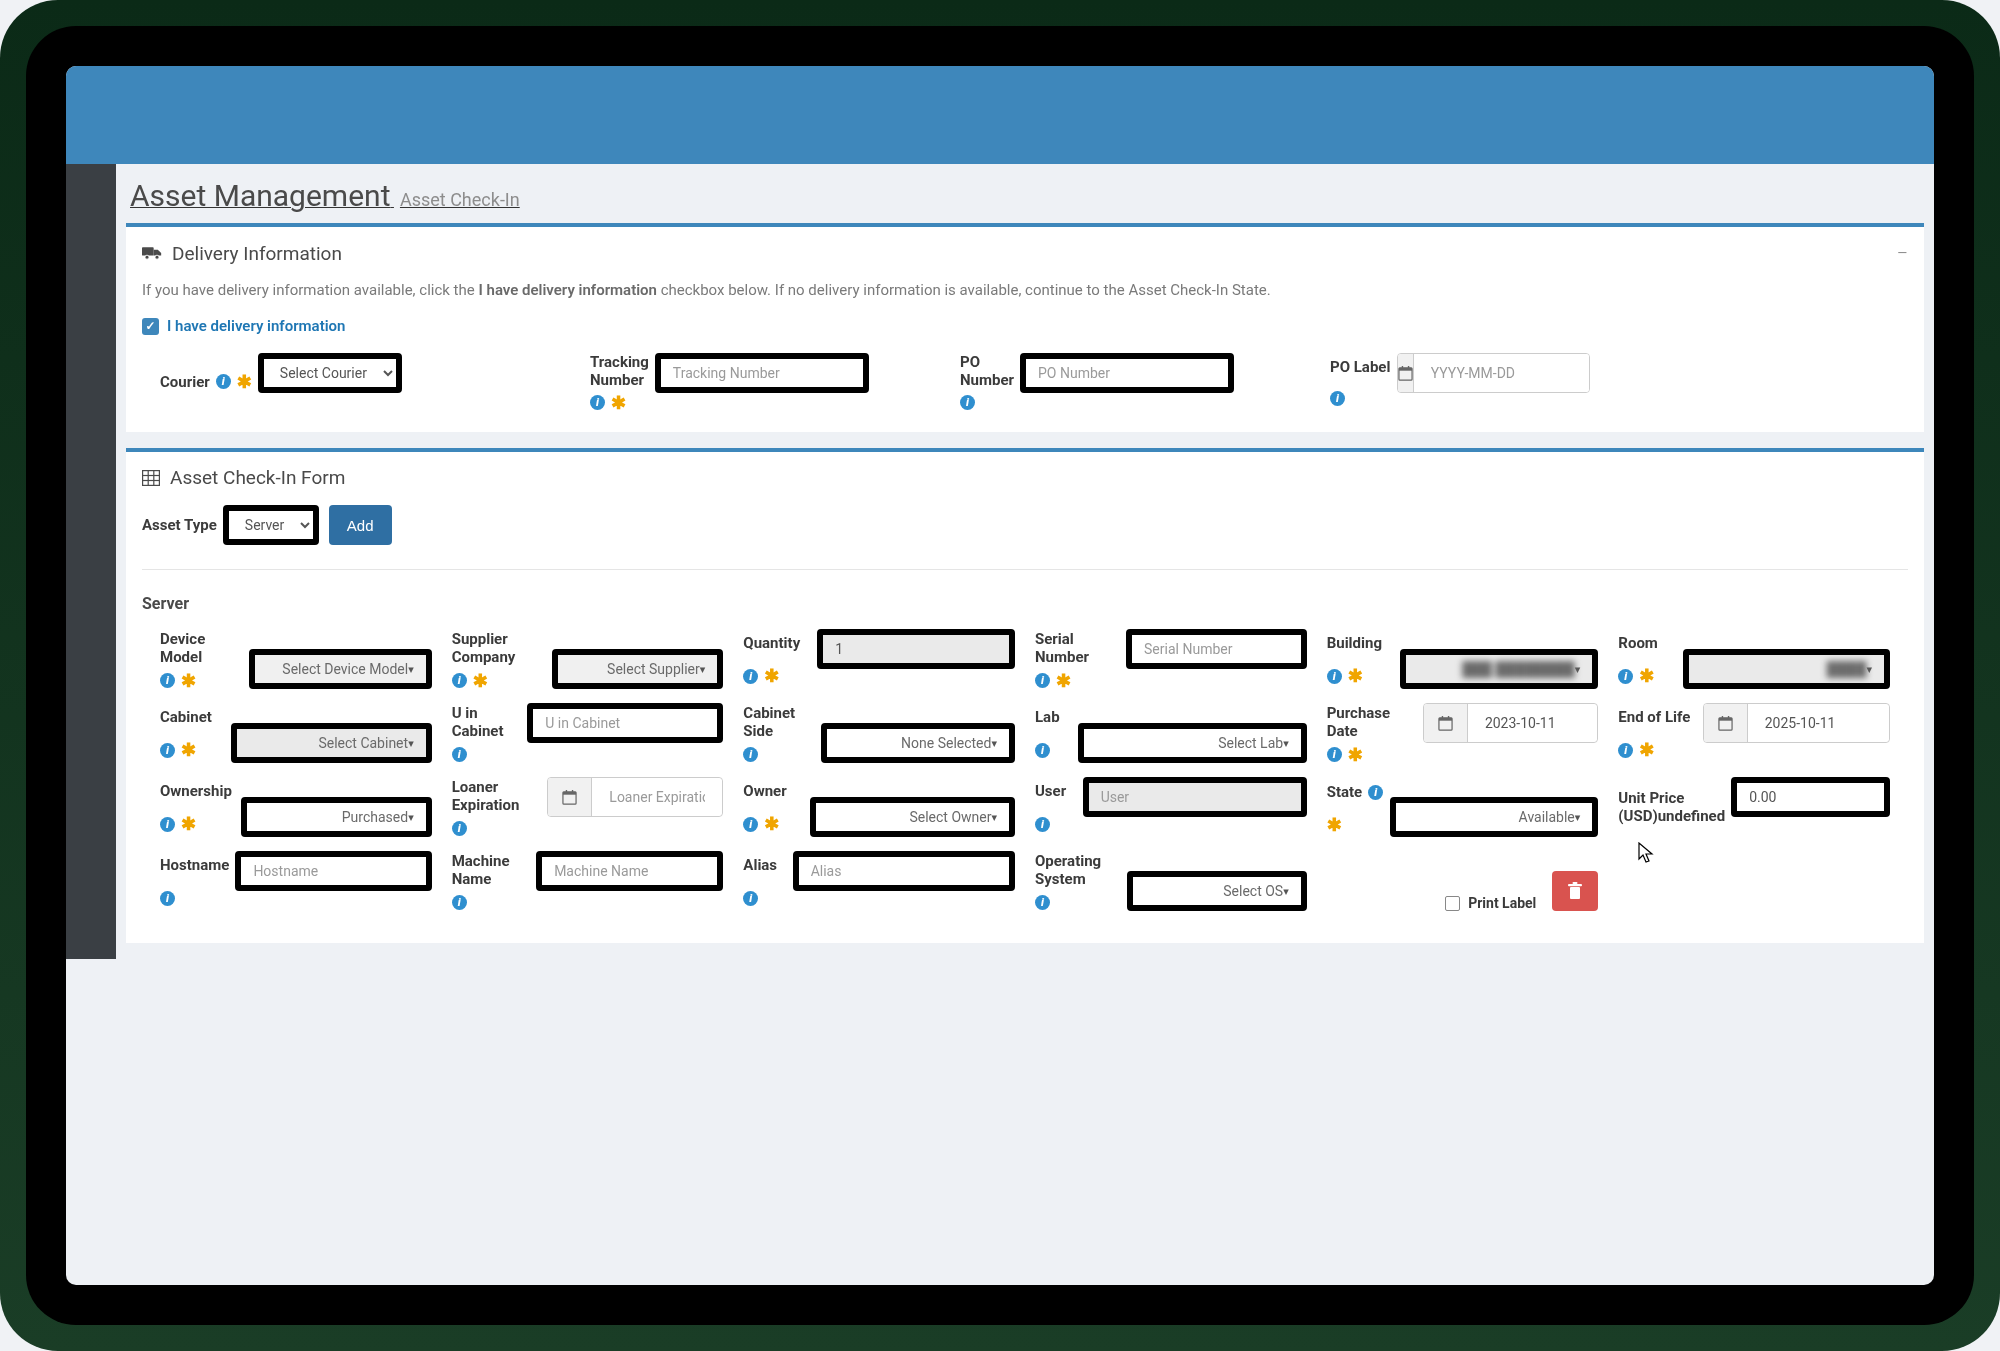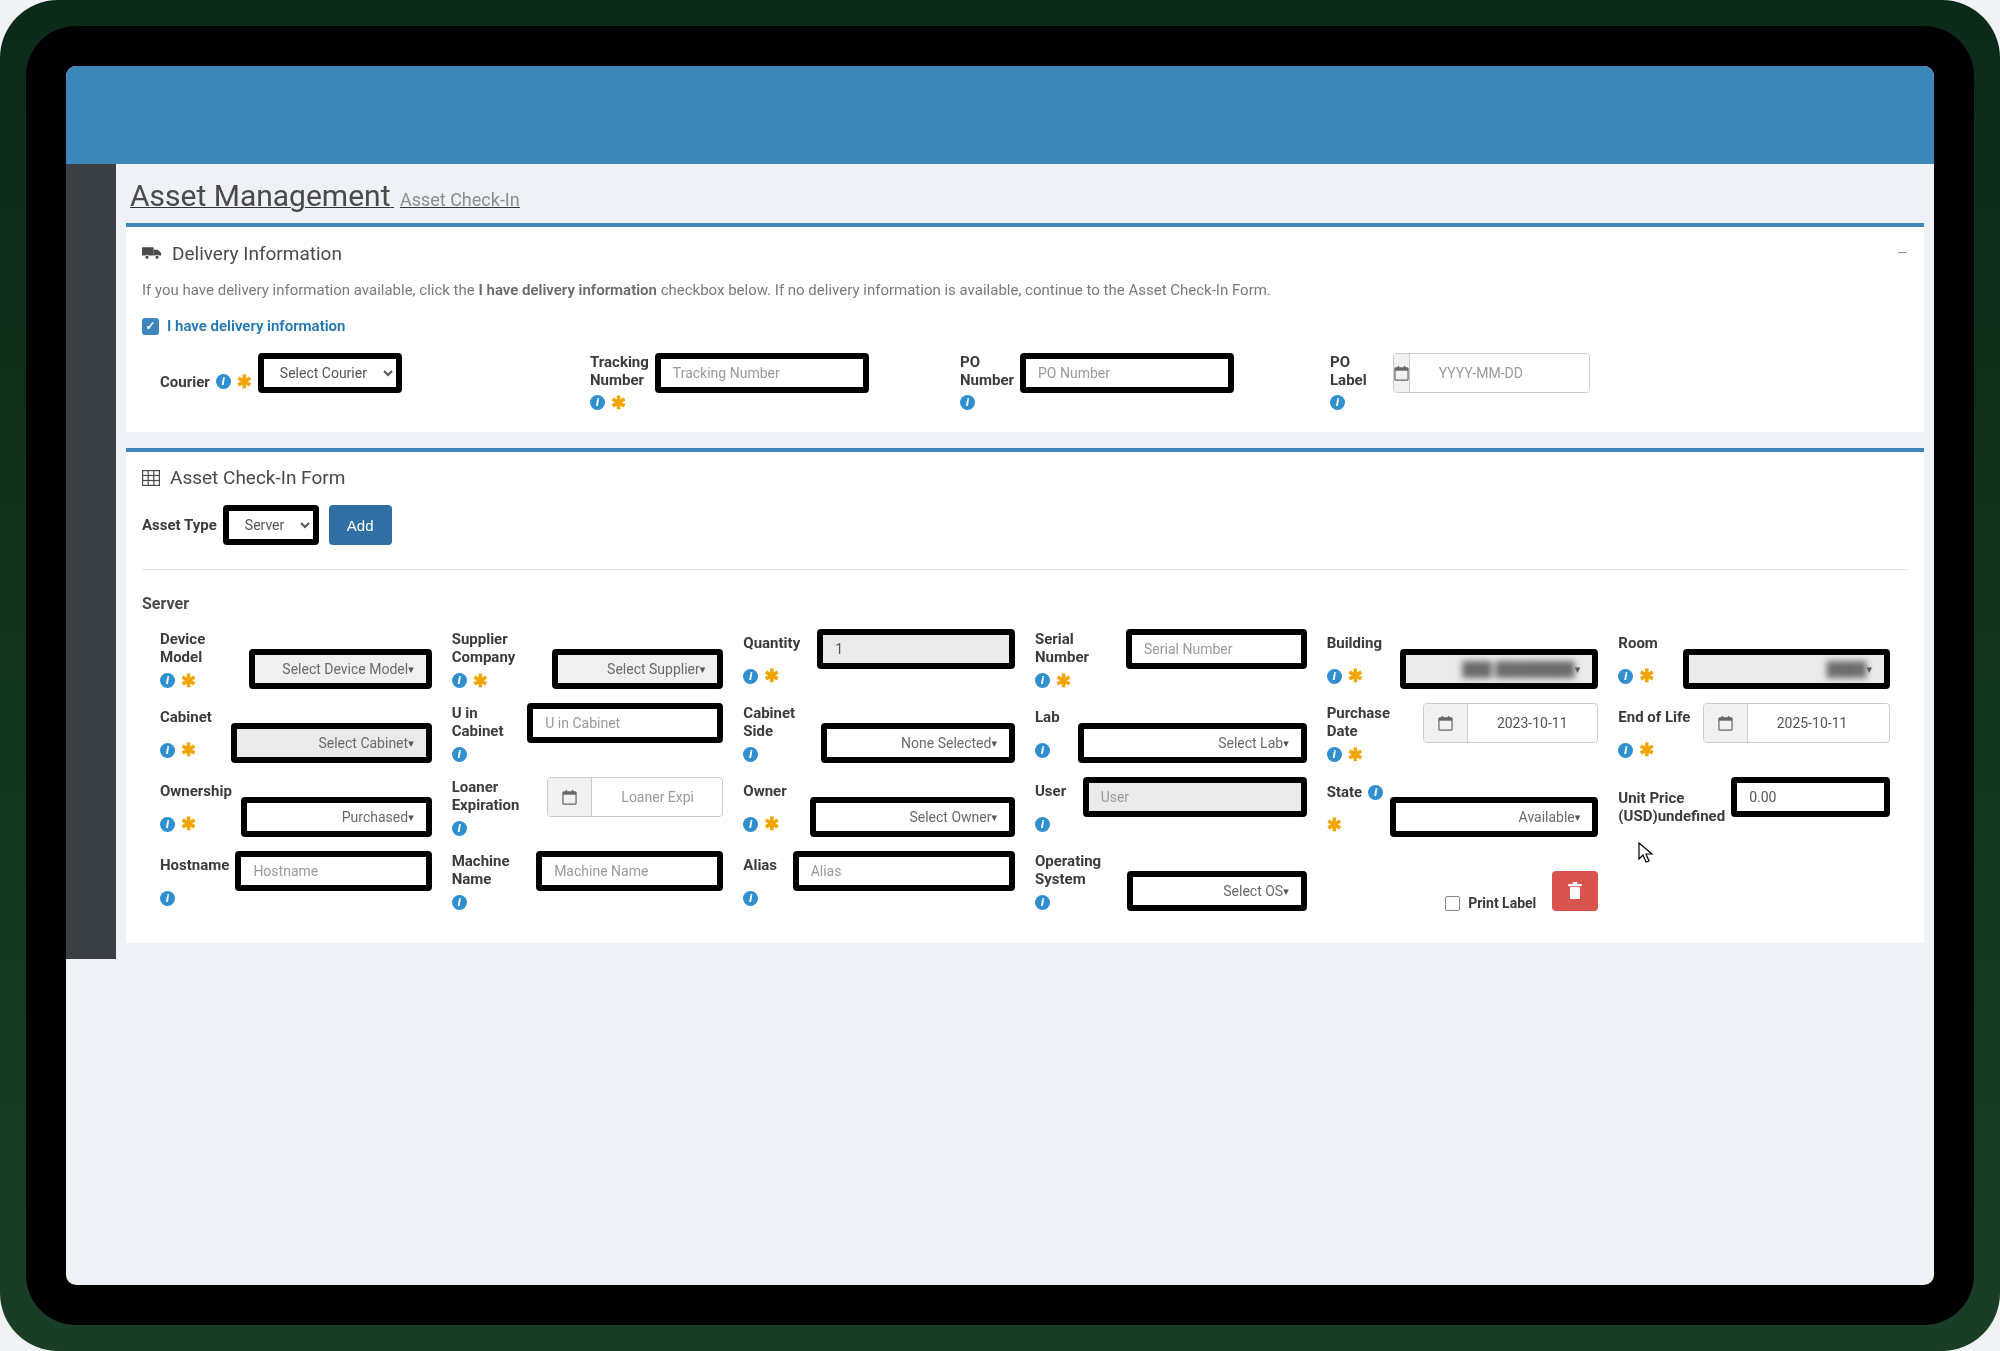--- a/index.html
+++ b/index.html
@@ -146,21 +146,21 @@
 .faux-select.light { background: #fff; }
 .caret { font-size: 11px; color: #555; }
 .input-addon-group {
   display: flex; height: 40px; border: 1px solid #ccc; border-radius: 4px; overflow: hidden;
 }
 .input-addon-group .addon {
   width: 44px; background: #f1f1f1; border-right: 1px solid #ccc;
   display: flex; align-items: center; justify-content: center; color: #666;
 }
 .input-addon-group input {
-  border: none; height: 100%; flex: 1; padding: 0 29px;
+  border: none; height: 100%; flex: 1; padding: 0 17px;
 }
 .btn-primary {
   background: #2f6fa3; color: #fff; border: none;
   height: 40px; padding: 0 18px; border-radius: 4px;
   cursor: pointer; font-size: 15px;
 }
 hr.divider { border: none; border-top: 1px solid #e5e5e5; margin: 24px 0; }
 .section-label { font-weight: 700; color: #4a4a4a; font-size: 16px; margin-bottom: 16px; }
 .grid {
   display: grid;
@@ -227,21 +227,21 @@
                       <circle cx="6" cy="14" r="2.4" fill="#4a4a4a" stroke="#fff" stroke-width="1"></circle>
                       <circle cx="18" cy="14" r="2.4" fill="#4a4a4a" stroke="#fff" stroke-width="1"></circle>
                     </svg>
         </span>
         <span>Delivery Information</span>
         <span class="spacer"></span>
         <span class="collapse-icon">−</span>
       </div>
       <div class="panel-body">
         <div class="help-text">
-          <span>If you have delivery information available, click the </span><b>I have delivery information</b><span> checkbox below. If no delivery information is available, continue to the Asset Check-In Form.</span>
+          <span>If you have delivery information available, click the </span><b>I have delivery information</b><span> checkbox below. If no delivery information is available, continue to the Asset Check-In State.</span>
         </div>
         <div class="checkbox-row">
           <span class="chk"></span>
           <span>I have delivery information</span>
         </div>
         <div class="fields-row">
           <div class="fgroup" style="width:320px">
             <div class="flabel">
               <span>Courier</span>
               <span class="info-icon"></span>

